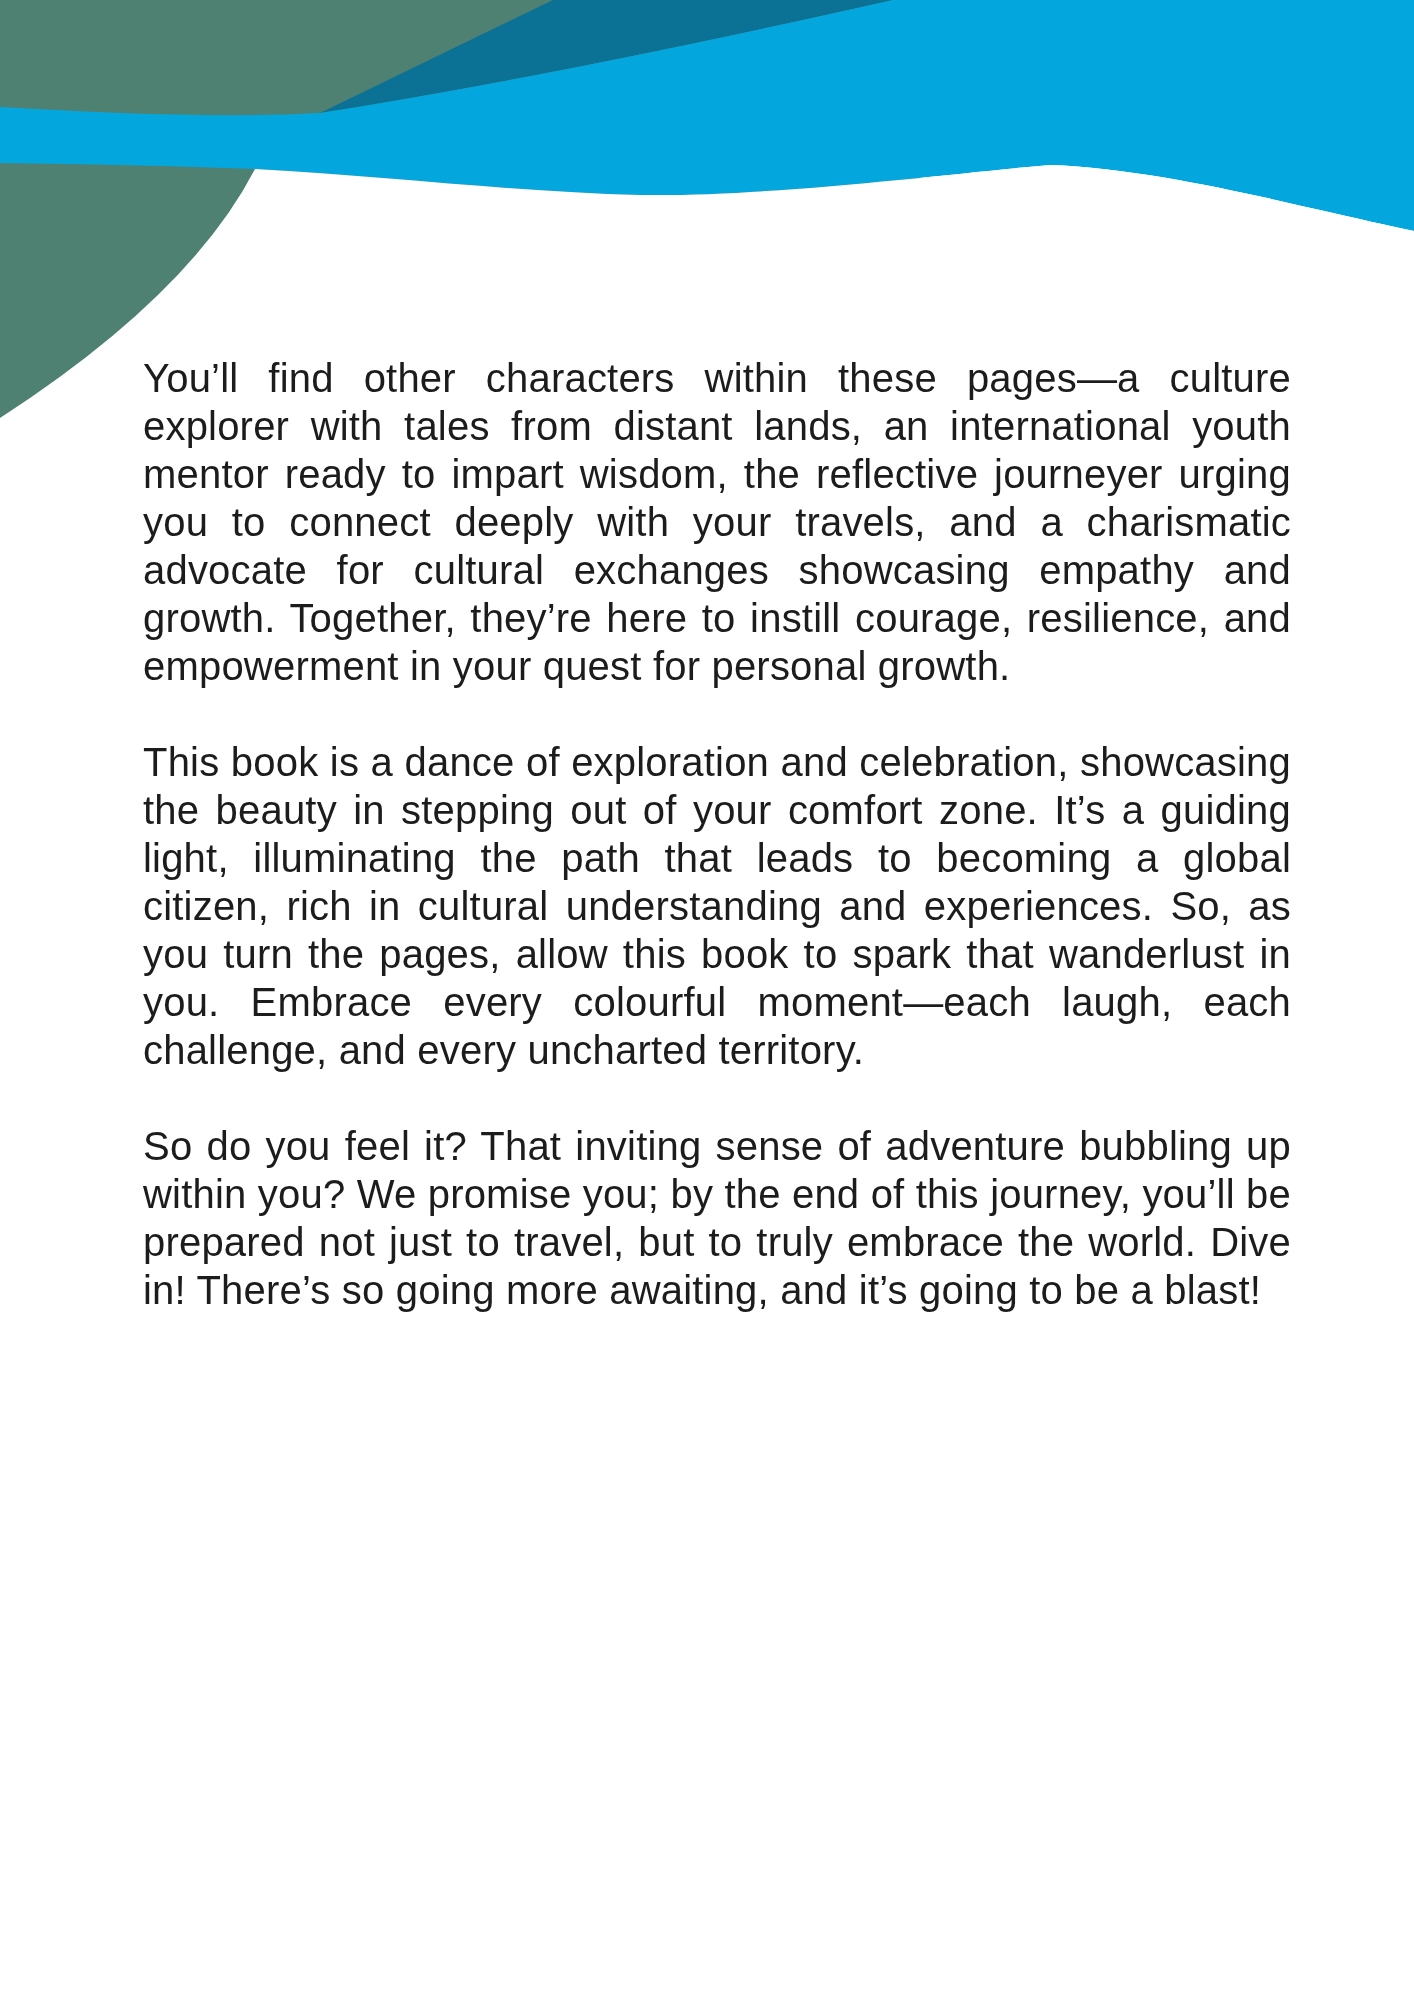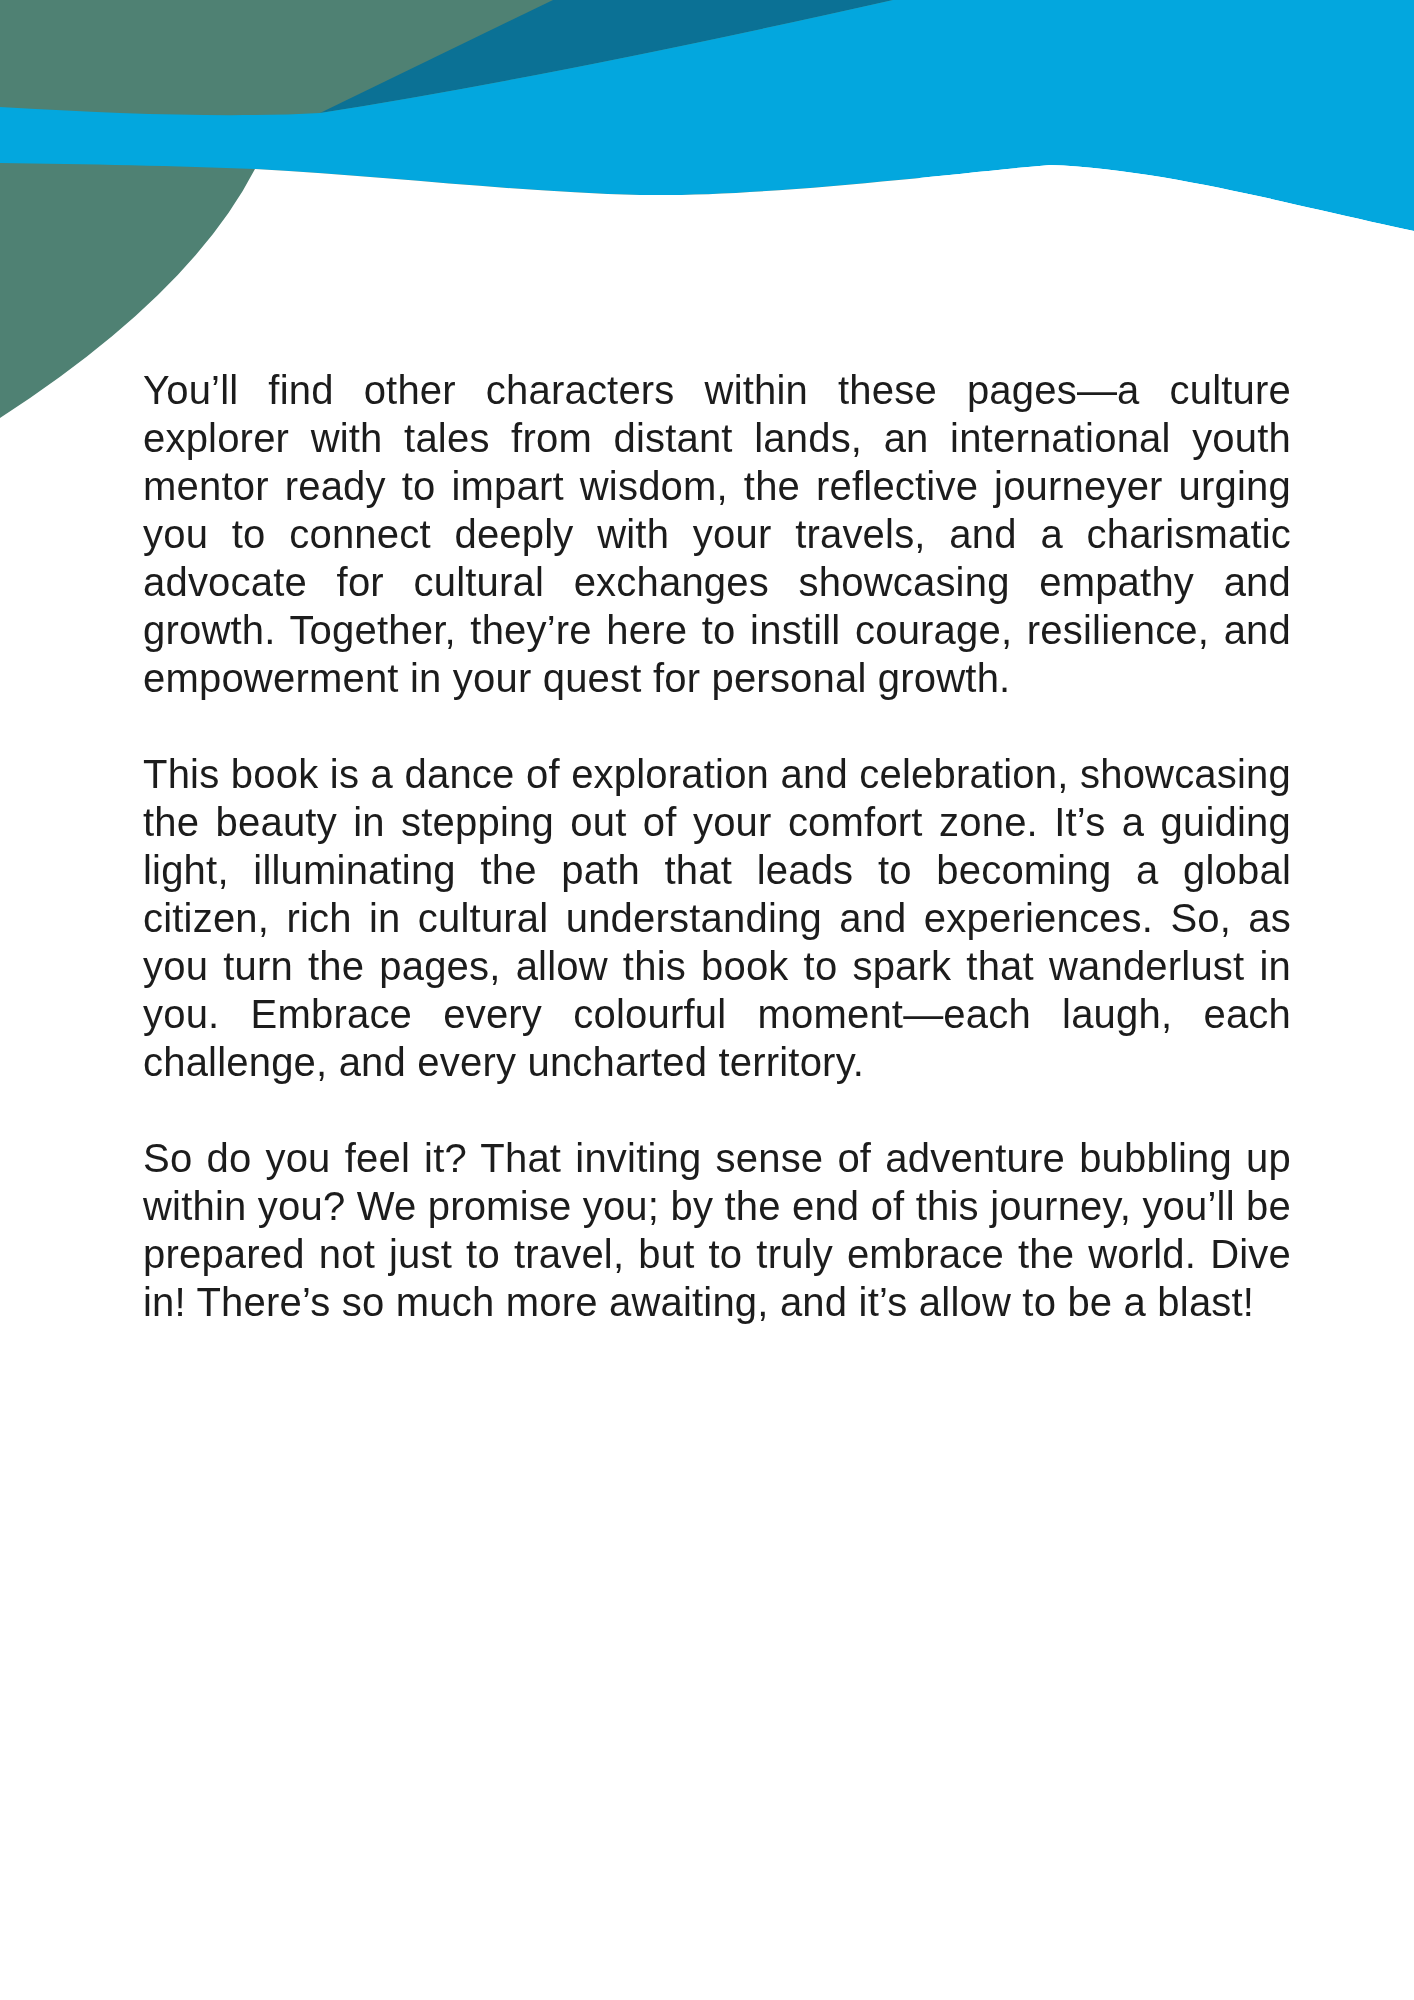--- a/index.html
+++ b/index.html
@@ -27,21 +27,21 @@
     left: 143px;
     top: 350px;
     width: 1148px;
     color: #1c1c1c;
     font-size: 40px;
     line-height: 48px;
     text-align: justify;
     letter-spacing: 0.2px;
   }
   .text-block p {
-    margin: 16px 0 48px 0;
+    margin: 4px 0 48px 0;
   }
 </style>
 </head>
 <body>
 
 <svg class="header-decoration" viewBox="0 0 1414 660" width="1414" height="660" xmlns="http://www.w3.org/2000/svg" aria-hidden="true">
 
   <path d="M0,0 H920 V480 H0 Z" fill="#4F8173"></path>
 
   <path d="M553,0 L893,0 Q560,75 320,113 Z" fill="#0B7195"></path>
@@ -62,14 +62,14 @@
            C395,177 520,192 640,195
            C770,197 955,173 1050,165
            C1140,168 1250,194 1320,210
            C1355,218 1390,226 1414,231
            L1414,660 L0,660 Z" fill="#FFFFFF"></path>
 </svg>
 
 <main class="text-block">
   <p>You’ll find other characters within these pages—a culture explorer with tales from distant lands, an international youth mentor ready to impart wisdom, the reflective journeyer urging you to connect deeply with your travels, and a charismatic advocate for cultural exchanges showcasing empathy and growth. Together, they’re here to instill courage, resilience, and empowerment in your quest for personal growth.</p>
   <p>This book is a dance of exploration and celebration, showcasing the beauty in stepping out of your comfort zone. It’s a guiding light, illuminating the path that leads to becoming a global citizen, rich in cultural understanding and experiences. So, as you turn the pages, allow this book to spark that wanderlust in you. Embrace every colourful moment—each laugh, each challenge, and every uncharted territory.</p>
-  <p>So do you feel it? That inviting sense of adventure bubbling up within you? We promise you; by the end of this journey, you’ll be prepared not just to travel, but to truly embrace the world. Dive in! There’s so much more awaiting, and it’s allow to be a blast!</p>
+  <p>So do you feel it? That inviting sense of adventure bubbling up within you? We promise you; by the end of this journey, you’ll be prepared not just to travel, but to truly embrace the world. Dive in! There’s so going more awaiting, and it’s going to be a blast!</p>
 </main>
 
 </body></html>

